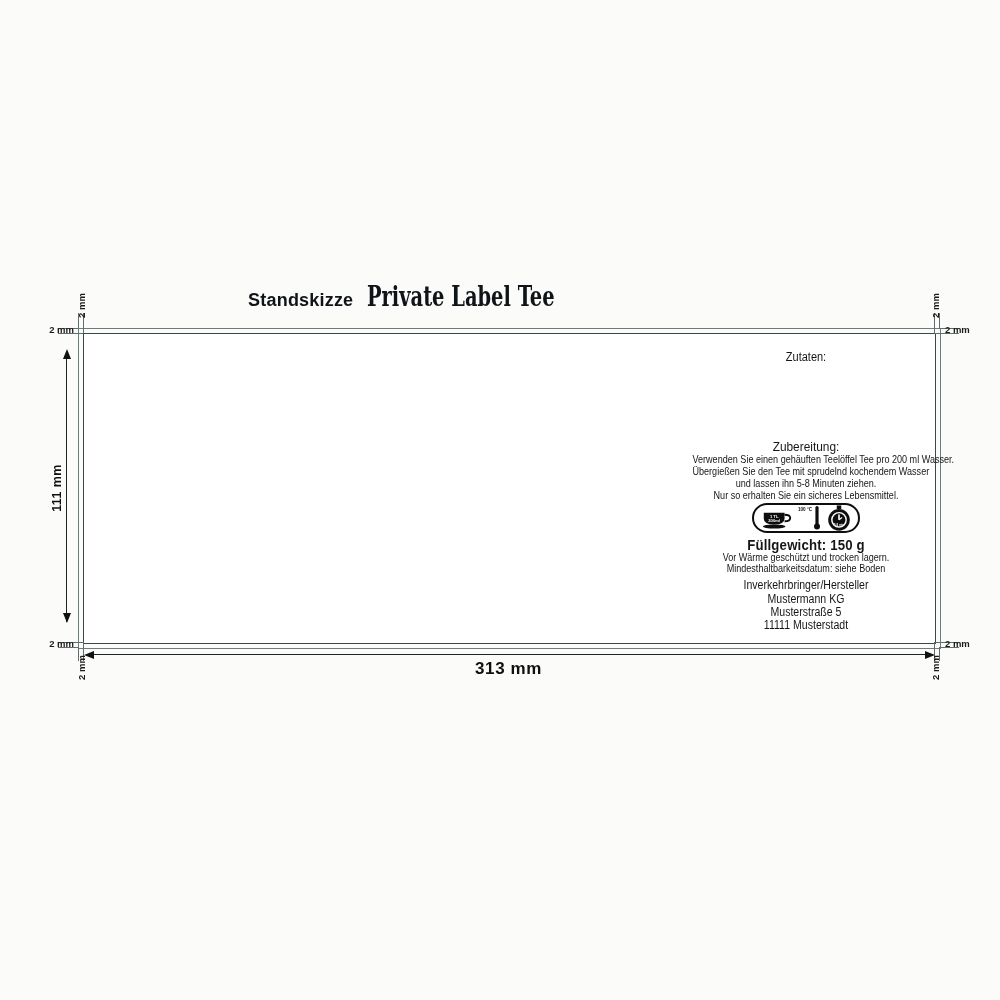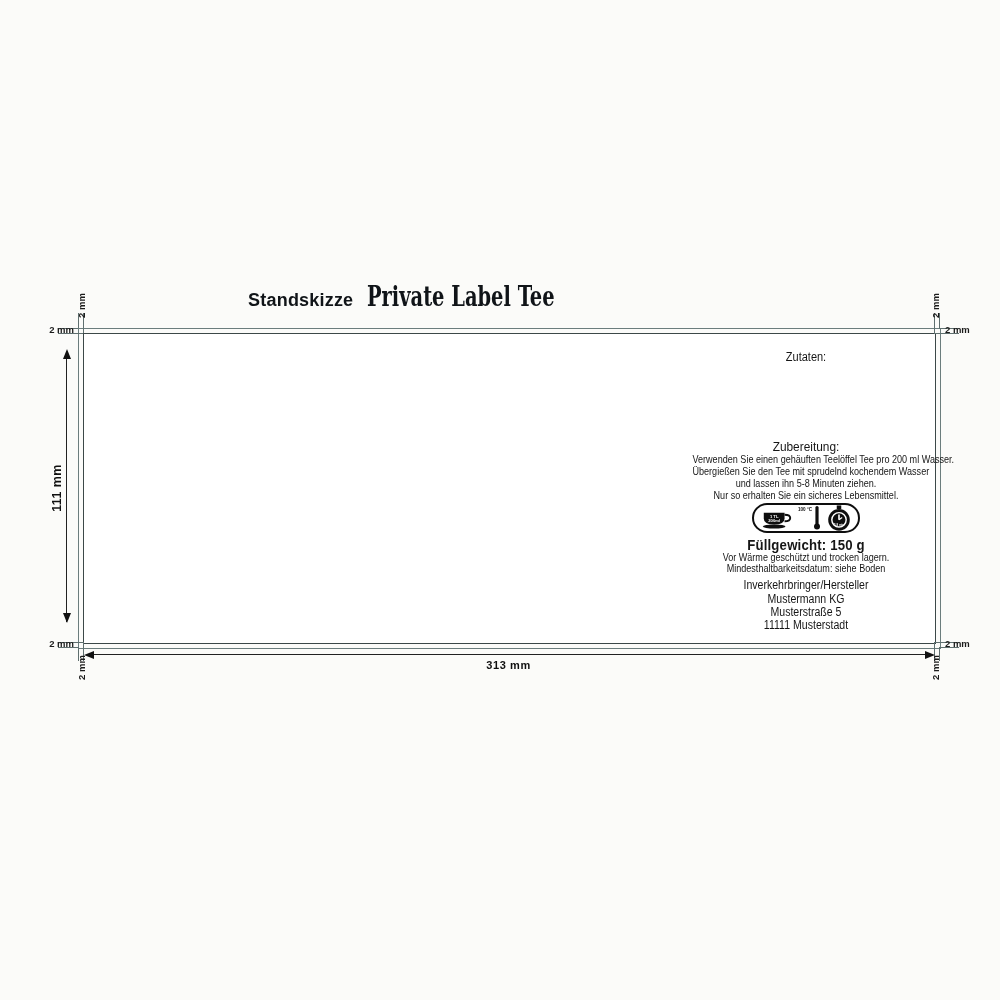--- a/index.html
+++ b/index.html
@@ -31,21 +31,21 @@
   .mm2.rot{width:44px;text-align:center;transform:rotate(-90deg);}
   
   .dimline-v{position:absolute;left:66px;top:352px;height:270px;width:0;border-left:1.5px solid #222;}
   .dimline-h{position:absolute;left:87px;top:654px;width:845px;height:0;border-top:1.5px solid #222;}
   .arr{position:absolute;width:0;height:0;}
   .arr.up{left:62.5px;top:349px;border-left:4px solid transparent;border-right:4px solid transparent;border-bottom:10px solid #111;}
   .arr.down{left:62.5px;top:613px;border-left:4px solid transparent;border-right:4px solid transparent;border-top:10px solid #111;}
   .arr.left{left:84px;top:650.5px;border-top:4px solid transparent;border-bottom:4px solid transparent;border-right:10px solid #111;}
   .arr.right{left:925px;top:650.5px;border-top:4px solid transparent;border-bottom:4px solid transparent;border-left:10px solid #111;}
   .dim-h-label{position:absolute;left:27px;top:481px;width:60px;text-align:center;transform:rotate(-90deg);font-size:12.5px;font-weight:bold;color:#101010;letter-spacing:.4px;}
-  .dim-w-label{position:absolute;left:83px;top:659px;width:851px;text-align:center;font-size:11px;font-weight:bold;color:#101010;letter-spacing:.6px;}
+  .dim-w-label{position:absolute;left:83px;top:659px;width:851px;text-align:center;font-size:17px;font-weight:bold;color:#101010;letter-spacing:.6px;}
   
   .content{position:absolute;left:677px;top:333px;width:258px;text-align:center;}
   .content .row{position:absolute;left:0;width:258px;}
   .sx{transform:scaleX(.88);transform-origin:center center;}
   .zutaten{top:17px;font-size:12.5px;}
   .zub-h{top:106px;font-size:13.5px;}
   .zl{font-size:10.3px;line-height:12px;white-space:nowrap;}
   .zl0{top:121px;} .zl1{top:133px;} .zl2{top:145px;} .zl3{top:157px;}
   .iconbox{
     position:absolute;left:75px;top:170px;width:108px;height:30px;

